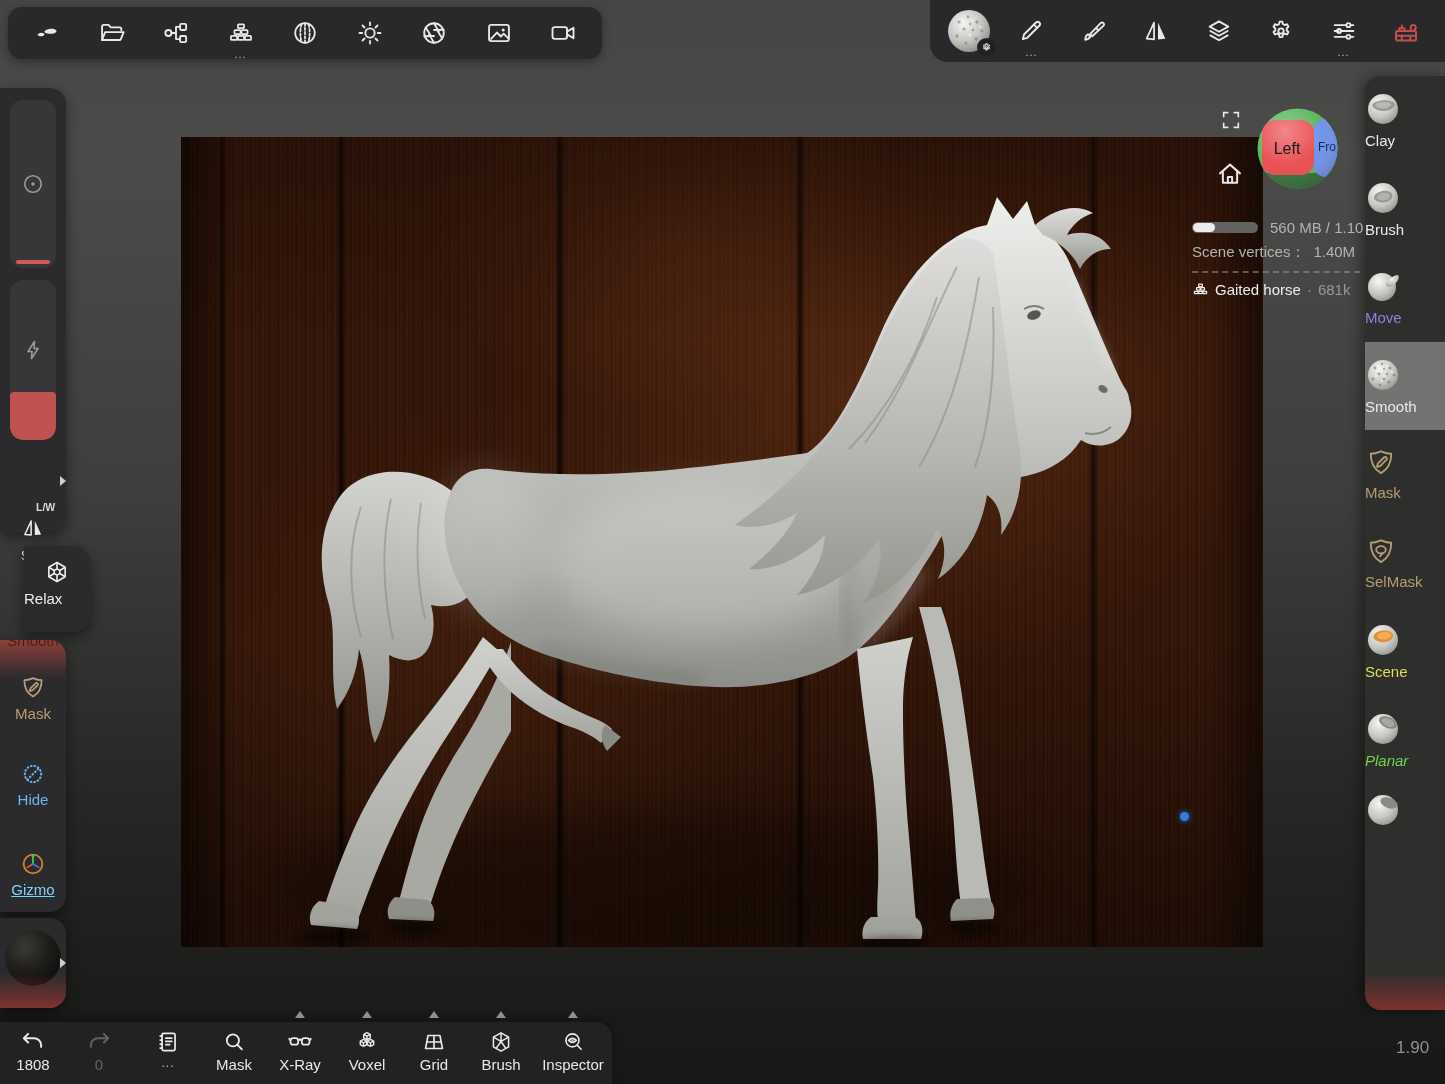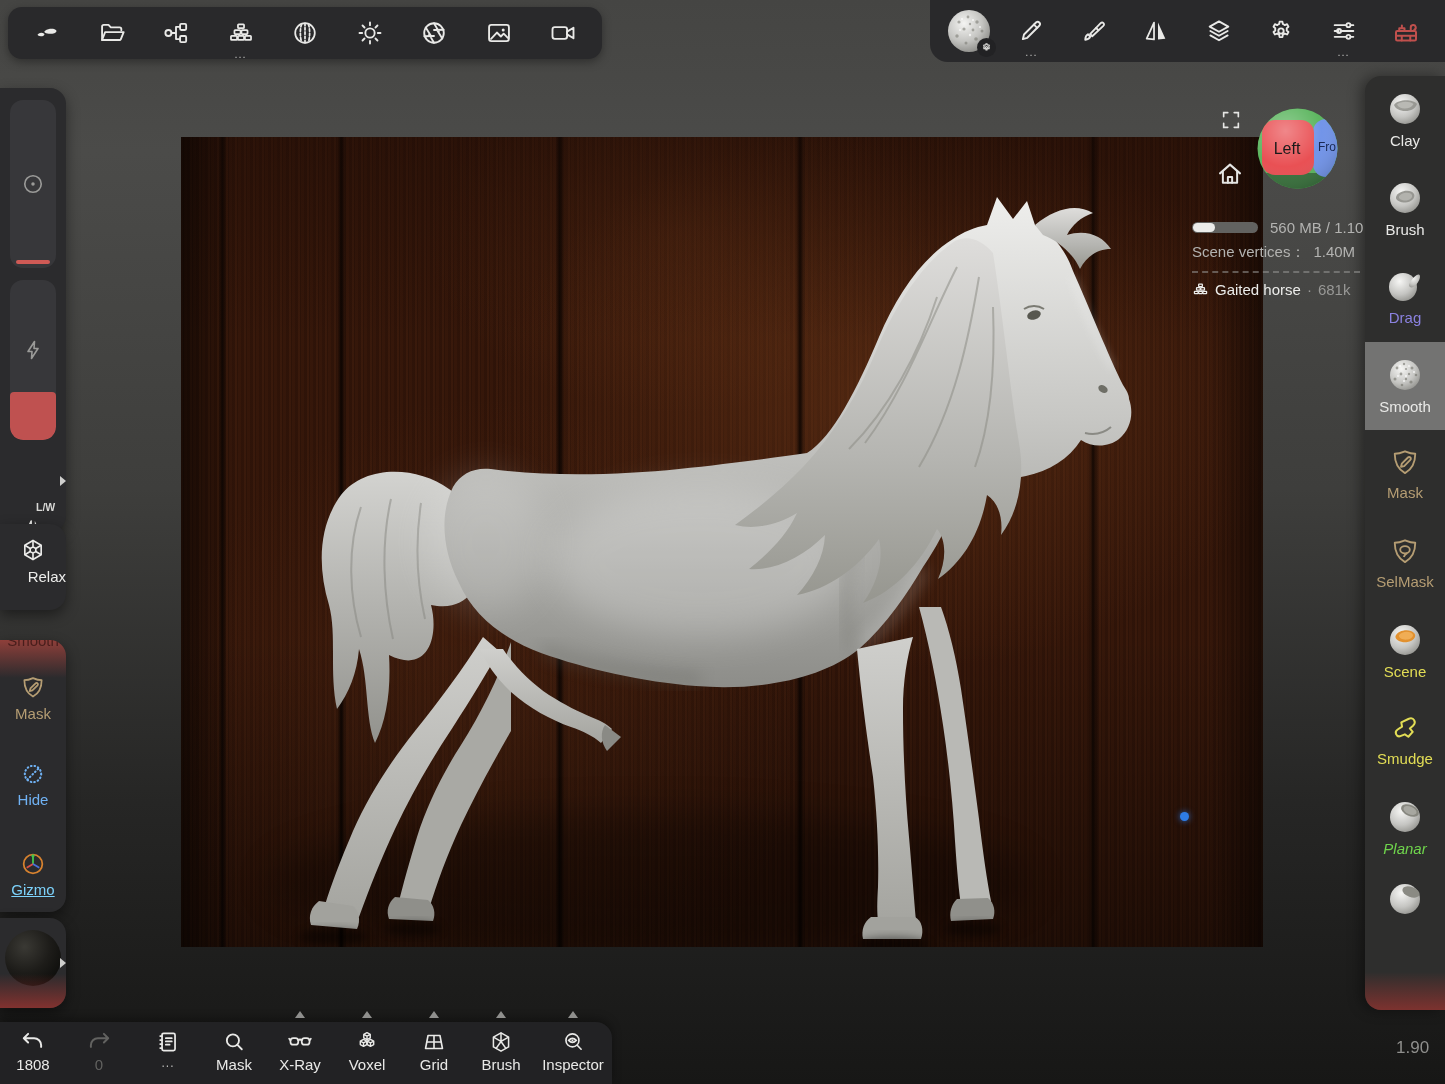--- a/index.html
+++ b/index.html
@@ -52,21 +52,21 @@
   .slider .sic{ position:absolute; left:50%; top:50%; transform:translate(-50%,-50%); color:#9a9a98; }
   .redline{ position:absolute; left:6px; right:6px; bottom:4px; height:4px; border-radius:2px; background:#cf5a55; }
   .redfill{ position:absolute; left:0; right:0; bottom:0; height:48px; background:#bf5150; border-radius:4px 4px 13px 13px; }
   .symrow{ position:absolute; left:0; right:0; top:358px; height:80px; text-align:center; color:#ececea;margin-top:47px; }
   .symmode{ position:absolute; left:36px; top:8px; font-size:10.5px; font-weight:bold; color:#d8d8d6; }
   .symicon{ position:absolute; left:20px; top:22px; }
   .symlabel{ position:absolute; left:0; right:0; top:56px; font-size:12px; }
   .sidecaret{ position:absolute; right:0px; width:0; height:0; border:5px solid transparent; border-right:0;
     border-left:6px solid #cfcfcd; }
   .panelA .sidecaret{ top:388px; }
-  .panelB{ top:524px; height:86px; text-align:right; color:#ececea; }
+  .panelB{ top:546px; height:86px; text-align:left; color:#ececea;margin-left:24px; }
   .panelB .lic{ margin-top:12px; }
   .panelB .llabel{ margin-top:4px; font-size:15px; }
   .panelC{ top:640px; height:272px; overflow:hidden; text-align:center; }
   .cliptab{ position:absolute; left:0; right:0; top:0; height:38px;
     background:linear-gradient(180deg, rgba(160,66,60,.85), rgba(160,66,60,0)); }
   .cliptab span{ position:relative; top:-8px; font-size:15px; color:#471d1b; }
   .ltool{ position:absolute; left:0; right:0; text-align:center; }
   .ltool .llabel{ margin-top:3px; font-size:15px; }
   .lt-mask{ top:34px; color:#b59d73; }
   .lt-hide{ top:120px; color:#70b2f4; }
@@ -76,21 +76,21 @@
     background:linear-gradient(0deg, rgba(158,52,48,.75), rgba(158,52,48,0)); }
   .matball{ position:absolute; left:5px; top:12px; width:56px; height:56px; border-radius:50%;
     background:radial-gradient(circle at 35% 30%, #3a3934 0%, #1d1c19 48%, #0b0b09 88%); }
   .panelD .sidecaret{ top:40px; z-index:2; }
 
   
   .rpanel{ position:absolute; right:0; top:76px; width:80px; height:934px; background:#2e2e2d;
     border-radius:16px 0 0 16px; overflow:hidden; box-shadow:-4px 0 14px rgba(0,0,0,.4); }
   .rpanel::after{ content:""; position:absolute; left:0; right:0; bottom:0; height:38px;
     background:linear-gradient(0deg, rgba(158,52,48,.7), rgba(158,52,48,0)); pointer-events:none; }
-  .rtool{ position:relative; height:88.5px; display:flex; flex-direction:column; align-items:center;
+  .rtool{ position:relative; height:88.5px; display:flex; flex-direction:column; 
     justify-content:center; gap:5px; }
   .rtool.partial{ height:60px; justify-content:flex-start; padding-top:6px; }
   .rtool .rlabel{ font-size:15px; }
   .rtool.sel{ background:#737372; }
   .c-white{ color:#e9e9e7; } .c-purple{ color:#8b82e0; } .c-tan{ color:#b59d73; }
   .c-yellow{ color:#e2dd55; } .c-green{ color:#6fd44c;font-style:italic; }
 
   
   .fs-icon{ position:absolute; left:1220px; top:109px; color:#e6e6e4; }
   .home-icon{ position:absolute; left:1215px; top:159px; color:#e6e6e4; }
@@ -454,28 +454,29 @@
 
     <div class="rtool c-white">
       <svg width="36" height="36" viewBox="0 0 36 36">
           <circle cx="18" cy="18" r="15" fill="url(#s0)"></circle>
           <path d="M9 17c2-6.5 15-8.5 18-3 1.8 4-3.2 8.5-8.7 8.5C13.5 22.5 8.2 20.5 9 17z" fill="#90908b" opacity="0.9"></path>
           <path d="M12 16.5c2-4 11-5.5 13-1.5 1 2.8-2.5 5.5-6.7 5.5-3.5 0-7-1.6-6.3-4z" fill="#b2b2ad"></path>
         </svg>
       <span class="rlabel">Brush</span>
     </div>
 
-
     <div class="rtool c-purple">
       <svg width="36" height="36" viewBox="0 0 36 36">
-          <circle cx="16" cy="19" r="14" fill="url(#s0)"></circle>
-          <path d="M24 13c2.5-4 6.5-7.5 8.3-6.3 1.8 1.2.2 5.9-2.6 9.3-2.3 2.8-5.2 4.3-6.9 2.8-1.6-1.4-.4-3.8 1.2-5.8z" fill="url(#s0)"></path>
-        </svg>
-      <span class="rlabel">Drag</span>
-    </div>
+          <circle cx="17" cy="19" r="14" fill="url(#s0)"></circle>
+          <path d="M24 12c3-3.5 7.5-6 9.3-4.6 1.7 1.4-.3 5.6-3.6 8.6-2.8 2.5-6 3.6-7.7 2-1.6-1.6-.4-4 2-6z" fill="url(#s0)"></path>
+          <path d="M12 8a14 14 0 0 0 0 22 14 14 0 0 1 0-22z" fill="#9a9a94" opacity="0.6"></path>
+        </svg>
+      <span class="rlabel">Move</span>
+    </div>
+
 
     <div class="rtool sel c-white">
       <svg width="36" height="36" viewBox="0 0 36 36">
           <circle cx="18" cy="18" r="15" fill="url(#s0)"></circle>
           <g fill="#73736b" opacity="0.6">
             <circle cx="10" cy="11" r="1.4"></circle>
             <circle cx="17" cy="7" r="1.2"></circle>
             <circle cx="25" cy="11" r="1.5"></circle>
             <circle cx="29" cy="18" r="1.3"></circle>
             <circle cx="24" cy="25" r="1.6"></circle>
@@ -517,26 +518,20 @@
 
     <div class="rtool c-yellow">
       <svg width="36" height="36" viewBox="0 0 36 36">
           <circle cx="18" cy="18" r="15" fill="url(#s0)"></circle>
           <path d="M8.5 14c2.5-6 14.5-8 19-2.5 2.4 3-1.2 7.5-7 8.6-5.8 1-13-2-12-6.1z" fill="#e2912f"></path>
           <path d="M12 13.2c2.2-3.6 10.5-4.8 13.5-1.2 1.5 2-1 4.8-5 5.5-4 .7-9.2-1.4-8.5-4.3z" fill="#f0ad55"></path>
         </svg>
       <span class="rlabel">Scene</span>
     </div>
 
-    <div class="rtool c-yellow">
-      <svg width="32" height="32" viewBox="0 0 24 24" fill="none" stroke="currentColor" stroke-width="1.5" stroke-linecap="round" stroke-linejoin="round">
-          <path d="M14.5 4.5c1.8-.8 3.6-.4 4.4 1 .8 1.3.3 2.9-.9 4l-2.4 2.1 2.2 2.6-3.3 3.6-2.6-1.8-2.9 1.2c-1.5.6-3.1 0-3.7-1.4-.5-1.2 0-2.6 1.2-3.4l3.3-2.2-.6-3.2 5.3-2.5z"></path>
-        </svg>
-      <span class="rlabel">Smudge</span>
-    </div>
 
     <div class="rtool c-green">
       <svg width="36" height="36" viewBox="0 0 36 36">
           <circle cx="18" cy="18" r="15" fill="url(#s0)"></circle>
           <ellipse cx="23" cy="11.5" rx="9.5" ry="5.5" transform="rotate(24 23 11.5)" fill="#87877f"></ellipse>
           <ellipse cx="23" cy="11.5" rx="7" ry="3.8" transform="rotate(24 23 11.5)" fill="#a7a7a0"></ellipse>
         </svg>
       <span class="rlabel">Planar</span>
     </div>
 

